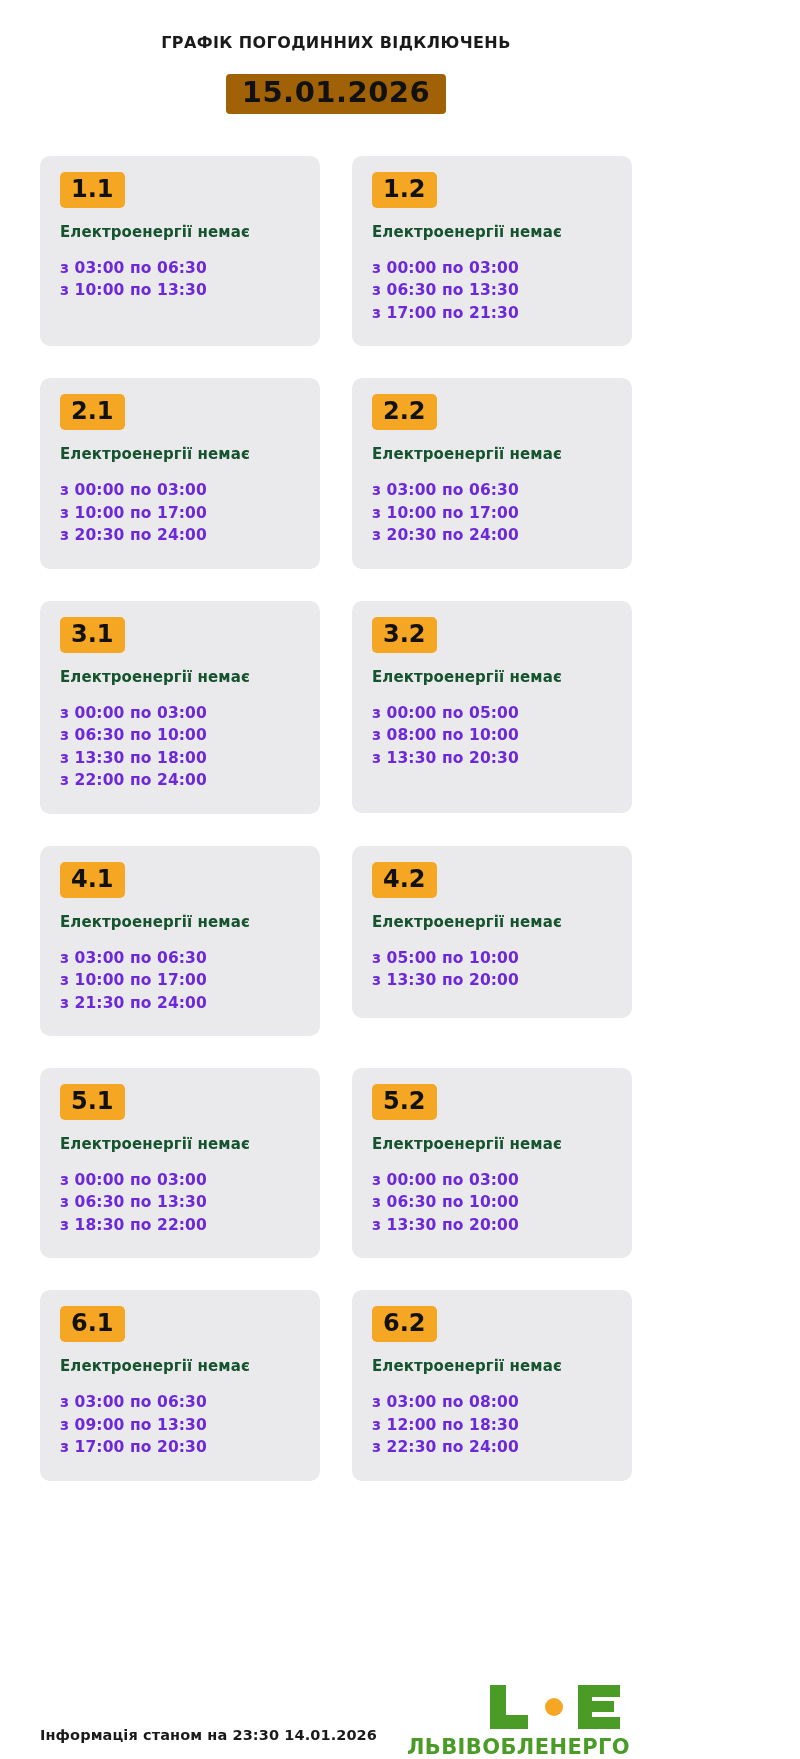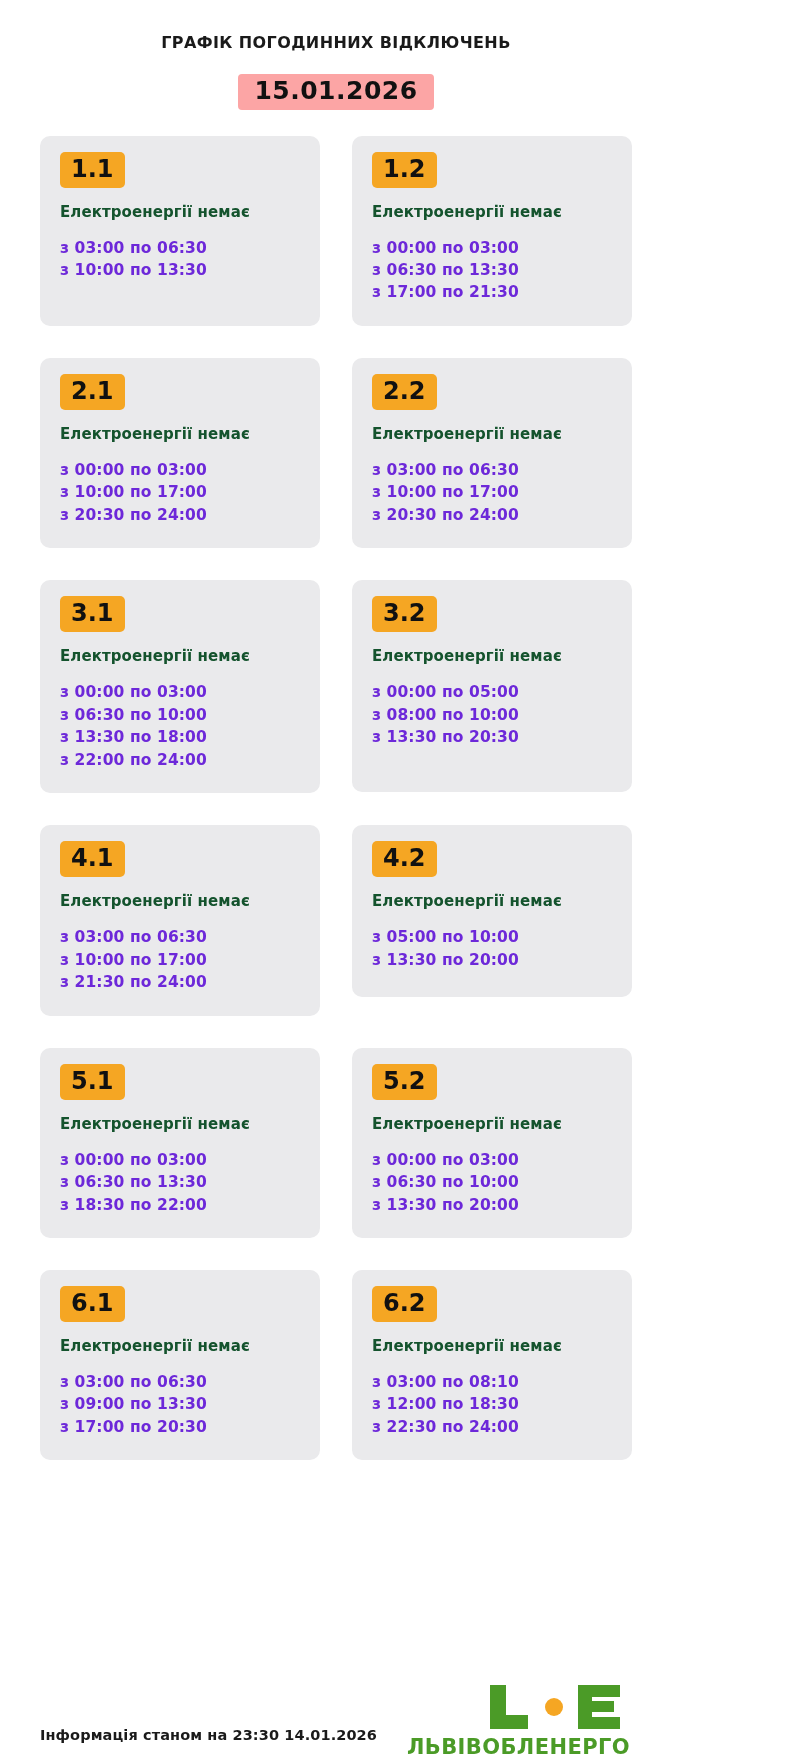--- a/index.html
+++ b/index.html
@@ -30,23 +30,23 @@
     letter-spacing: 0.4px;
     color: #1a1a1a;
     margin-top: 33px;
   }
   .date-wrap {
     display: flex;
     justify-content: center;
     margin-top: 22px;
   }
   .date-badge {
-    background: #fca5a5;
+    background: #a16207;
     color: #111111;
-    font-size: 25px;
+    font-size: 29px;
     font-weight: bold;
     letter-spacing: 0.5px;
     padding: 3px 16px 5px 16px;
     border-radius: 4px;
     line-height: 1.1;
   }
   .grid {
     margin-top: 26px;
     display: grid;
     grid-template-columns: 1fr 1fr;
@@ -115,21 +115,21 @@
     height: 52px;
   }
   .logo-name {
     font-size: 21px;
     font-weight: bold;
     color: #4B9B27;
     letter-spacing: 0.4px;
     margin-top: 4px;
   }
   
-  .row-1 .card { min-height: 190px; }
+  .row-1 .card { min-height: 190px; margin-top: 16px; }
   .row-2 .card { min-height: 190px; }
   .row-3 .card { min-height: 212px; }
   .row-4 .card { min-height: 172px; }
   .row-5 .card { min-height: 172px; }
   .row-6 .card { min-height: 172px; }
   .cell { margin-bottom: 32px; }
 </style>
 </head>
 <body>
 
@@ -266,21 +266,21 @@
           <div class="slot">з 09:00 по 13:30</div>
           <div class="slot">з 17:00 по 20:30</div>
         </div>
       </div>
     </div>
     <div class="cell row-6">
       <div class="card">
         <div class="group-badge">6.2</div>
         <div class="status">Електроенергії немає</div>
         <div class="slots">
-          <div class="slot">з 03:00 по 08:10</div>
+          <div class="slot">з 03:00 по 08:00</div>
           <div class="slot">з 12:00 по 18:30</div>
           <div class="slot">з 22:30 по 24:00</div>
         </div>
       </div>
     </div>
 
   </div>
 
   <div class="footer">
     <div class="footer-note">Інформація станом на 23:30 14.01.2026</div>

